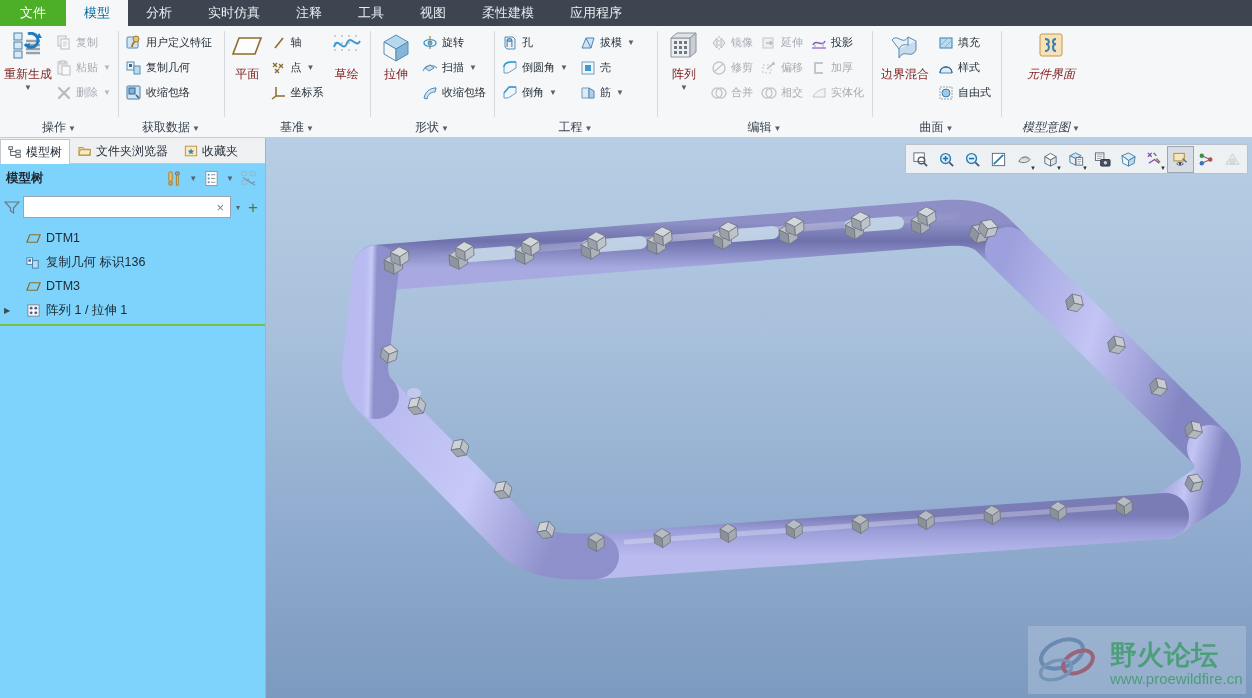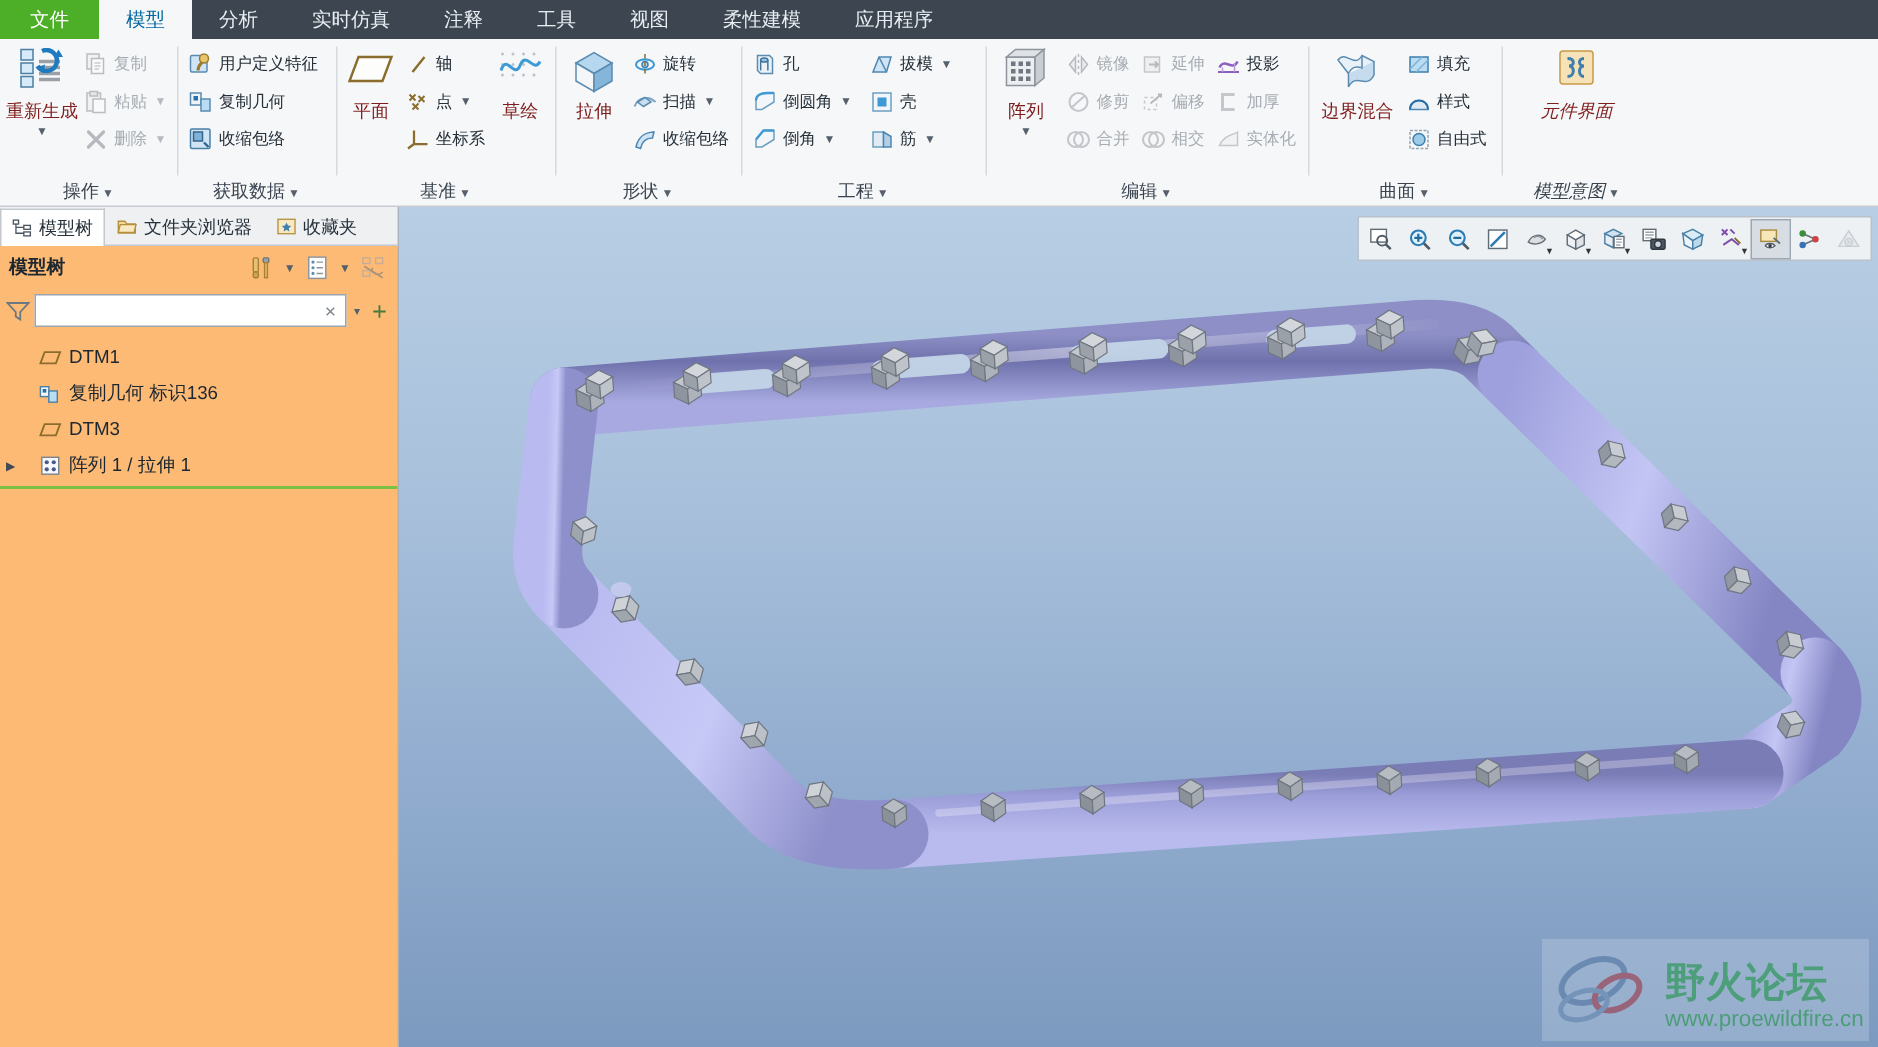--- a/index.html
+++ b/index.html
@@ -62,21 +62,21 @@
 
   .ico { width:16px; height:16px; display:inline-block; flex:none;
          position:relative; }
   .ico svg { display:block; }
   .ico32 { width:34px; height:32px; }
 
   
   #main { display:flex; height:560px; }
 
   
-  #navpanel { width:266px; background:#fdba74; display:flex; flex-direction:column;
+  #navpanel { width:266px; background:#7dd3fc; display:flex; flex-direction:column;
               border-right:1px solid #a9b2bb; position:relative;}
   #navtabs { height:26px; background:#eef0f2; display:flex; align-items:flex-end;
              border-bottom:1px solid #c2c8ce; }
   .navtab { display:flex; align-items:center; height:25px; padding:0 7px;
             font-size:12px; color:#26303a; gap:4px; cursor:default;
             border:1px solid transparent; border-bottom:none; white-space:nowrap;}
   .navtab.active { background:#ffffff; border-color:#c2c8ce; position:relative; top:1px;}
 
   #treehdr { height:28px; display:flex; align-items:center; padding:0 6px;
              justify-content:space-between; }

